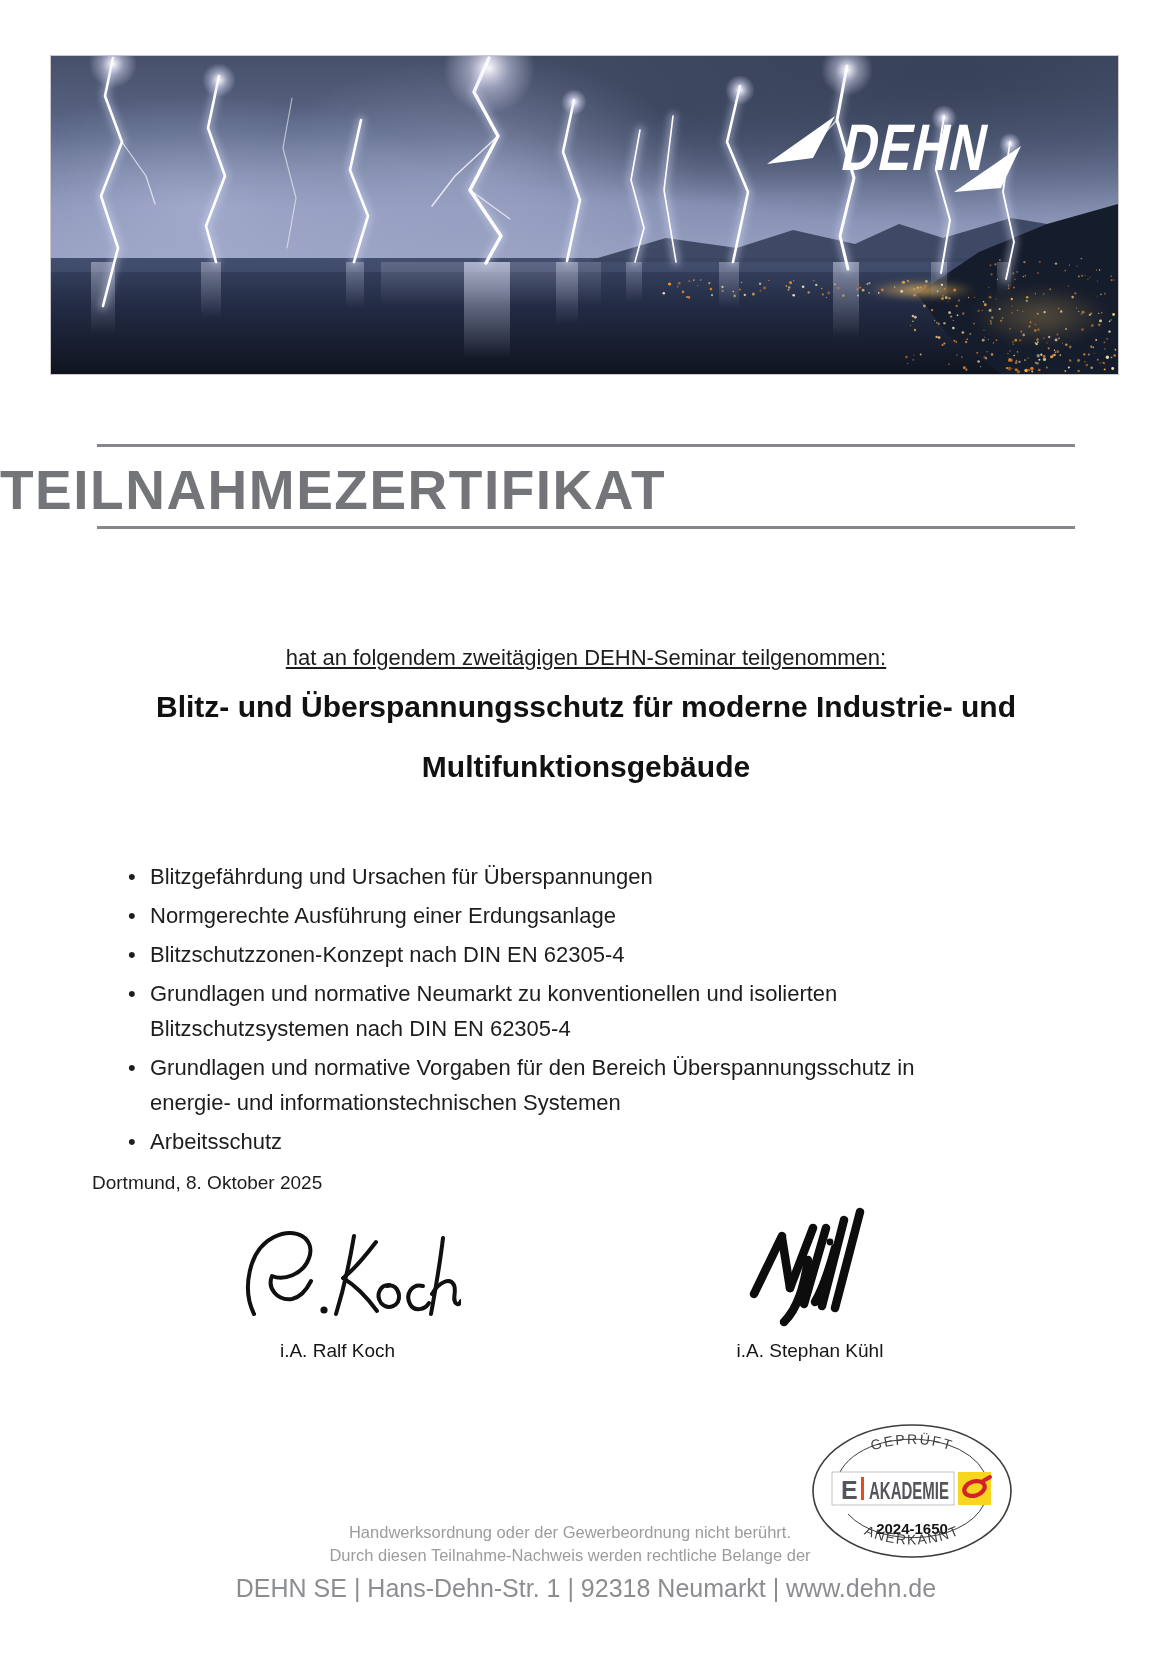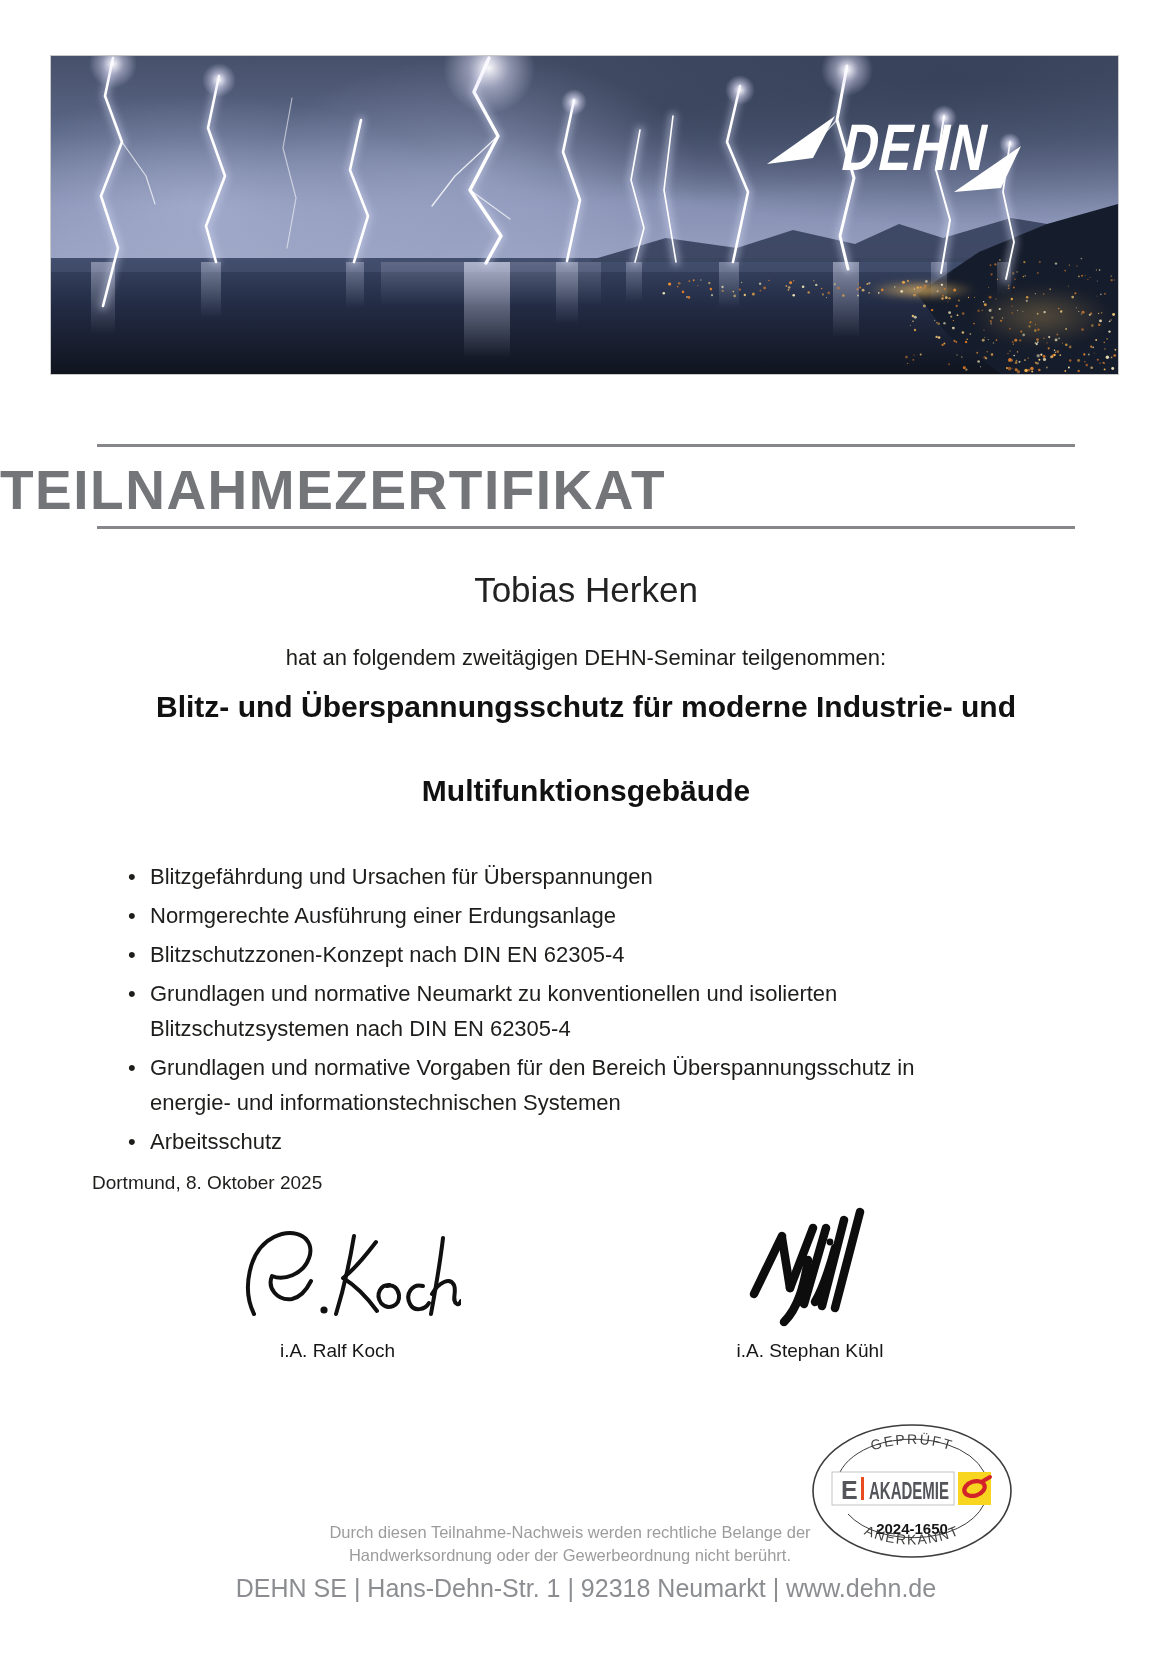--- a/index.html
+++ b/index.html
@@ -27,28 +27,28 @@
     text-align:left;font-size:55px;font-weight:700;
     letter-spacing:1.5px;color:#737579;
   }
   
   .participant{
     position:absolute;top:570px;left:0;width:100%;
     text-align:center;font-size:35px;font-weight:400;color:#222222;
   }
   .intro{
     position:absolute;top:645px;left:0;width:100%;
-    text-align:center;font-size:22px;color:#1d1d1b;
+    text-align:center;font-size:22px;color:#1d1d1b;text-decoration:underline;
   }
   .seminar-title{
     position:absolute;left:0;width:100%;text-align:center;
     font-size:30px;font-weight:700;color:#111111;
   }
   #seminar-line1{top:690px;}
-  #seminar-line2{top:750px;margin-top:24px;}
+  #seminar-line2{top:750px;}
   .topics-heading{
     position:absolute;top:806px;left:92px;font-size:22px;color:#1d1d1b;
   }
   .topics{
     position:absolute;top:859px;left:128px;width:860px;
     list-style:none;margin:0;padding:0;font-size:22px;
   }
   .topics li{display:flex;margin-bottom:4px;}
   .topics .dot{width:22px;flex:0 0 22px;line-height:35px;font-size:22px;}
   .topics .lines div{line-height:35px;}
@@ -532,21 +532,20 @@
         </g>
         <polygon points="903,136 970,90 950,132"></polygon>
       </g>
     </svg>
   </div>
 
   <div class="rule" id="rule-top"></div>
   <div class="cert-title">TEILNAHMEZERTIFIKAT</div>
   <div class="rule" id="rule-bottom"></div>
 
-  <div class="participant">Tobias Herken</div>
   <div class="intro">hat an folgendem zweitägigen DEHN-Seminar teilgenommen:</div>
   <div class="seminar-title" id="seminar-line1">Blitz- und Überspannungsschutz für moderne Industrie- und</div>
   <div class="seminar-title" id="seminar-line2">Multifunktionsgebäude</div>
 
   <ul class="topics">
     <li>
       <span class="dot">•</span>
       <div class="lines">
           <div>Blitzgefährdung und Ursachen für Überspannungen</div>
         </div>
@@ -641,18 +640,18 @@
     </g>
 
     <text x="104" y="114" font-size="15" font-weight="700" fill="#161616" text-anchor="middle">2024-1650</text>
 
     <text font-size="14" font-weight="400" fill="#3f3f3e" letter-spacing="1.5" text-anchor="middle">
       <textPath href="#arcBottom" startOffset="50%">ANERKANNT</textPath>
     </text>
   </svg>
 
   <div class="disclaimer">
+    <div>Handwerksordnung oder der Gewerbeordnung nicht berührt.</div>
     <div>Durch diesen Teilnahme-Nachweis werden rechtliche Belange der</div>
-    <div>Handwerksordnung oder der Gewerbeordnung nicht berührt.</div>
   </div>
   <div class="footer">DEHN SE | Hans-Dehn-Str. 1 | 92318 Neumarkt | www.dehn.de</div>
 
 </div>
 
 </body></html>

